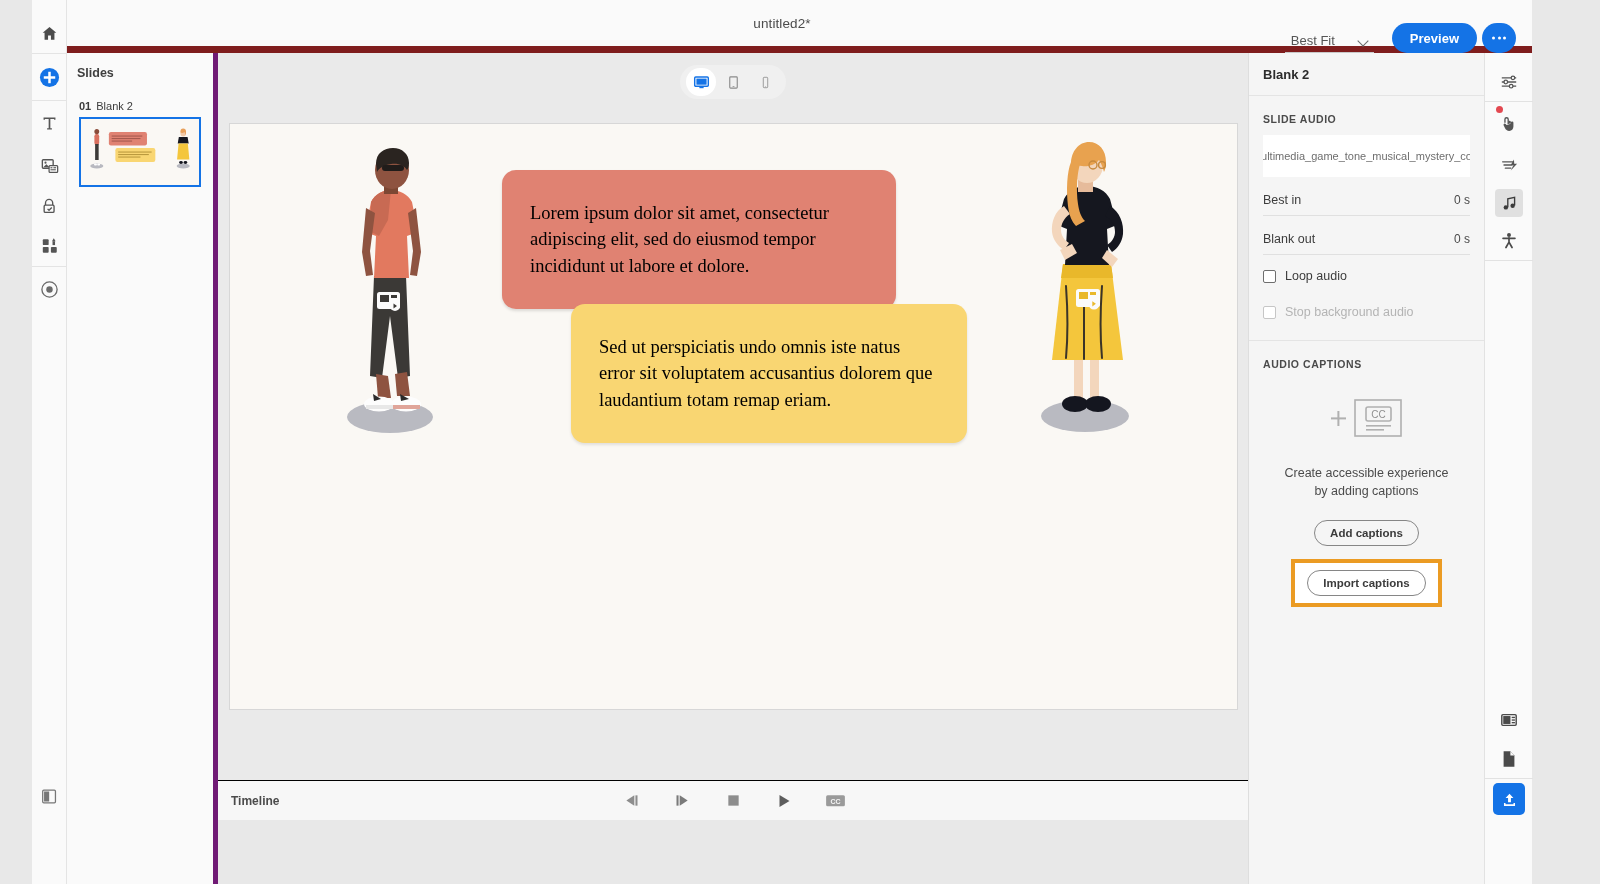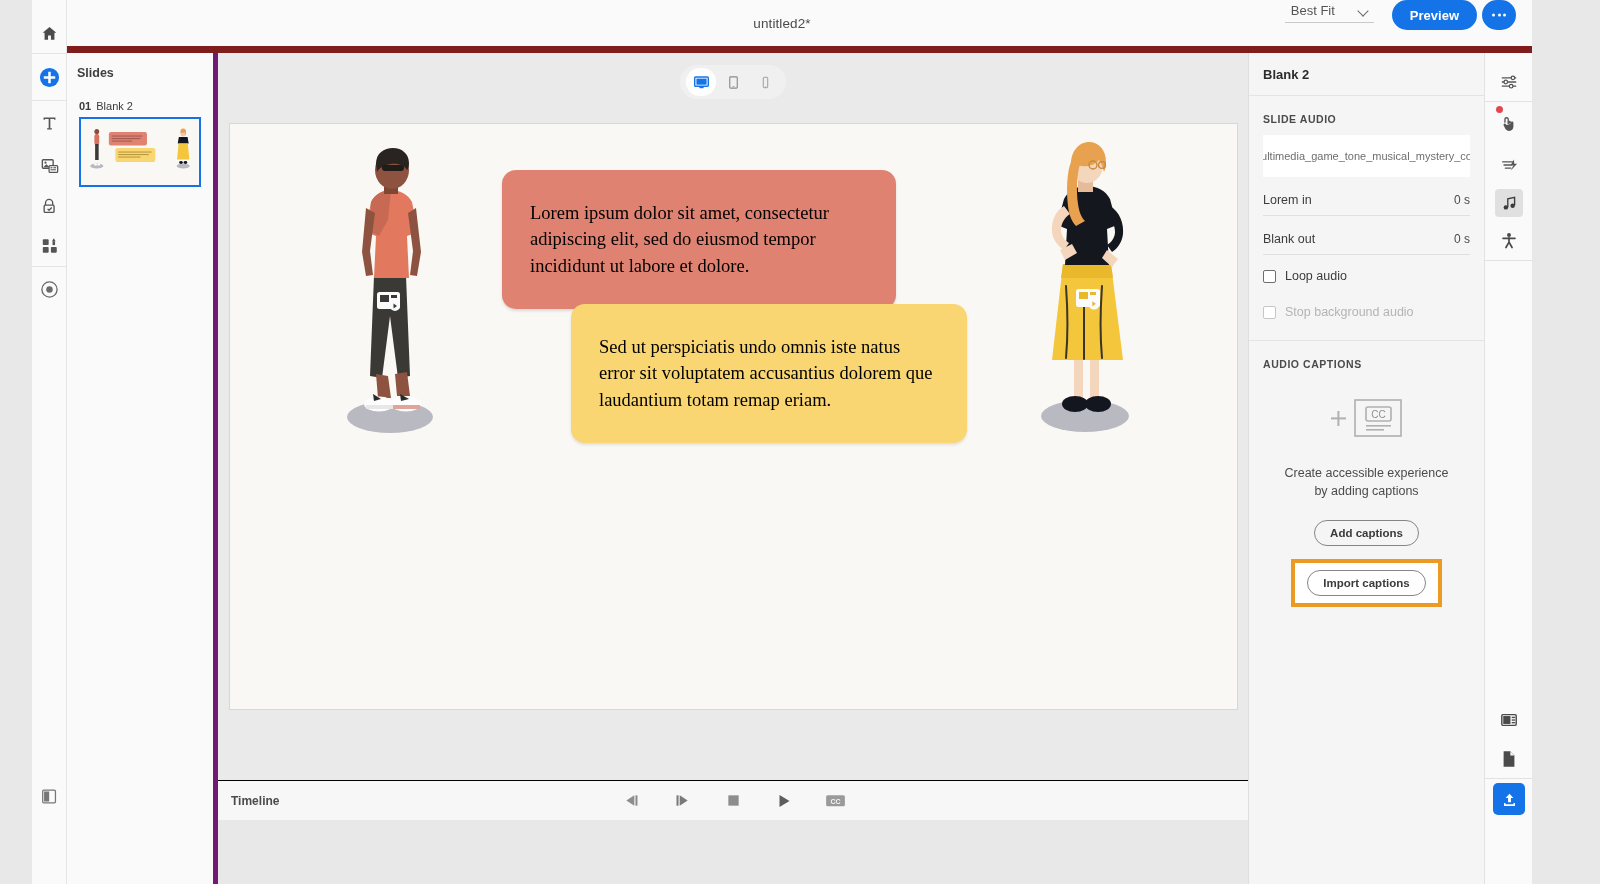--- a/index.html
+++ b/index.html
@@ -32,21 +32,21 @@
     background: #fafafa;
     border-bottom: 7px solid #7f1d1d;
     display: flex; align-items: center;
   }
   .doc-title {
     position: absolute; left: 0; right: 0; text-align: center;
     font-size: 13.5px; color: #4b4b4b; letter-spacing: .1px;
   }
   .topbar-right {
     position: absolute; right: 16px; top: 0; height: 53px;
-    display: flex; align-items: flex-start; gap: 0;
+    display: flex; align-items: flex-end; gap: 0;
   }
   .zoom-select {
     display: flex; align-items: center; gap: 24px;
     border-bottom: 1px solid #c9c9c9;
     padding: 3px 4px 4px 6px; margin-right: 18px;
     cursor: pointer;
   }
   .zoom-select .lbl { font-size: 13px; color: #555; }
   .chev { width: 11px; height: 7px; position: relative; }
   .chev::before {
@@ -505,21 +505,21 @@
 
     <div class="props-title">Blank 2</div>
 
     <div class="section-head">SLIDE AUDIO</div>
 
     <div class="audio-file">
       <span>multimedia_game_tone_musical_mystery_co...</span>
     </div>
 
     <div class="prop-row">
-      <span>Lorem in</span>
+      <span>Best in</span>
       <span class="val">0 s</span>
     </div>
 
     <div class="prop-row">
       <span>Blank out</span>
       <span class="val">0 s</span>
     </div>
 
     <div class="check-row">
       <span class="cbox"></span>

